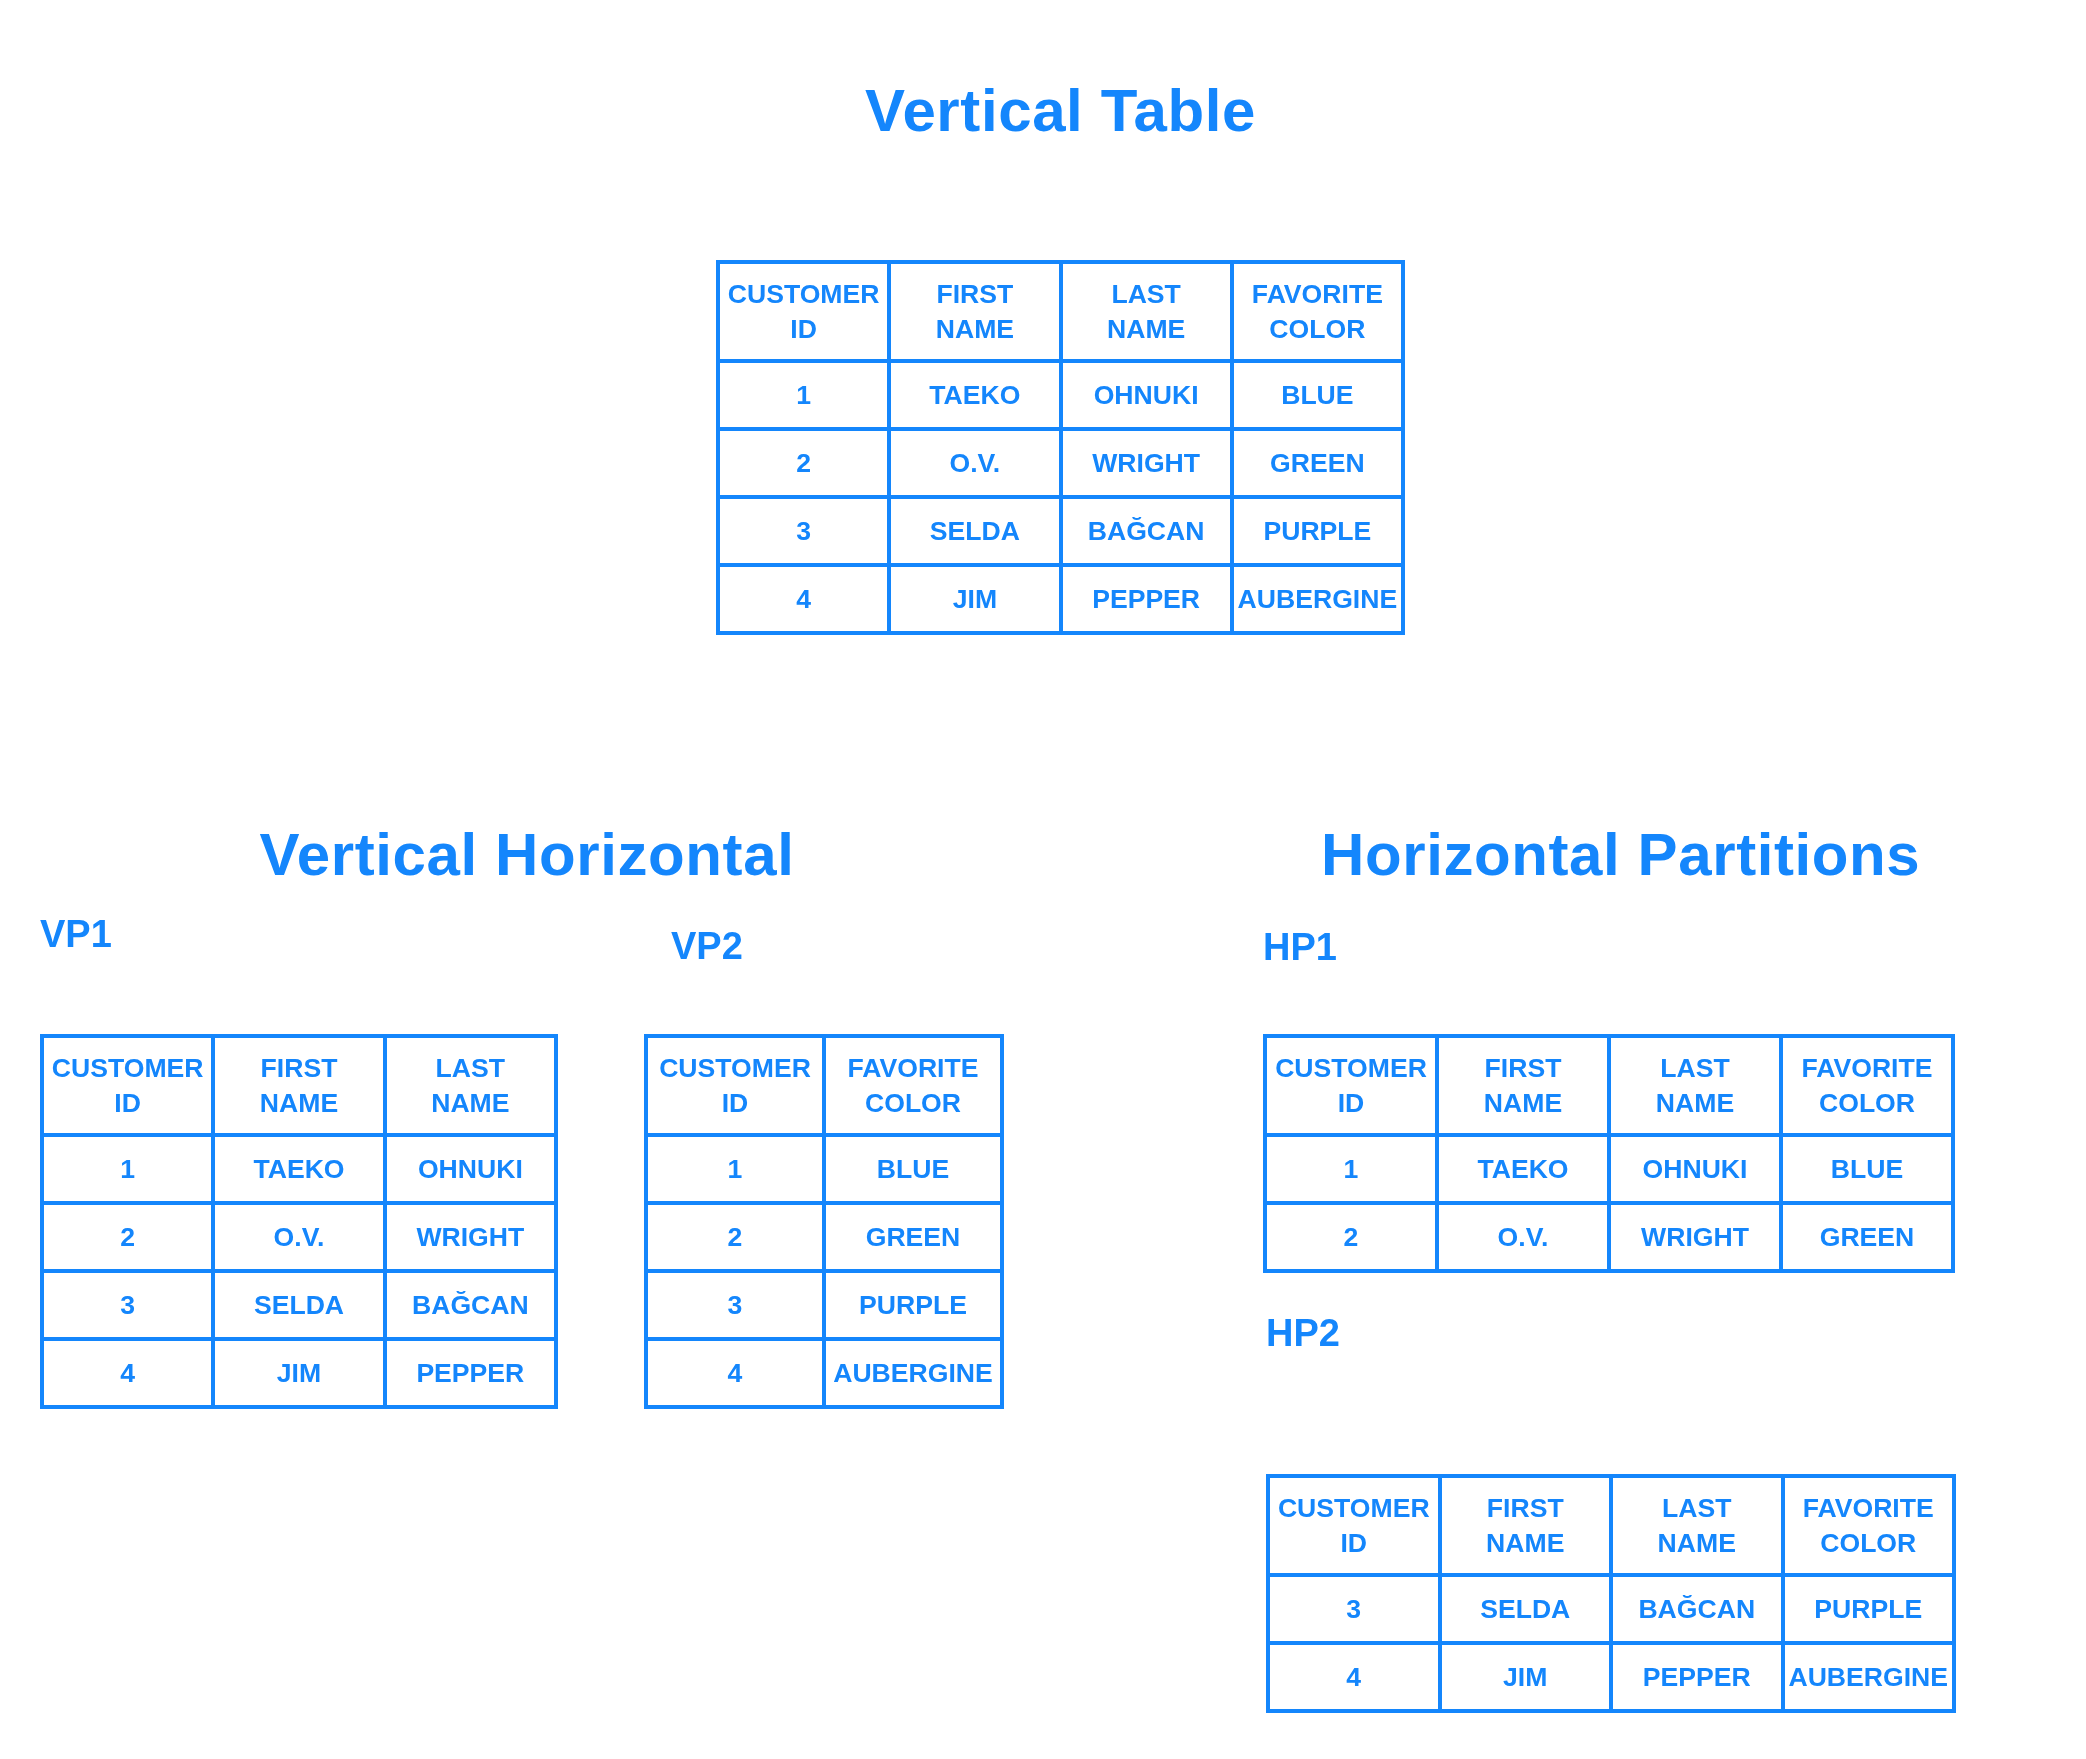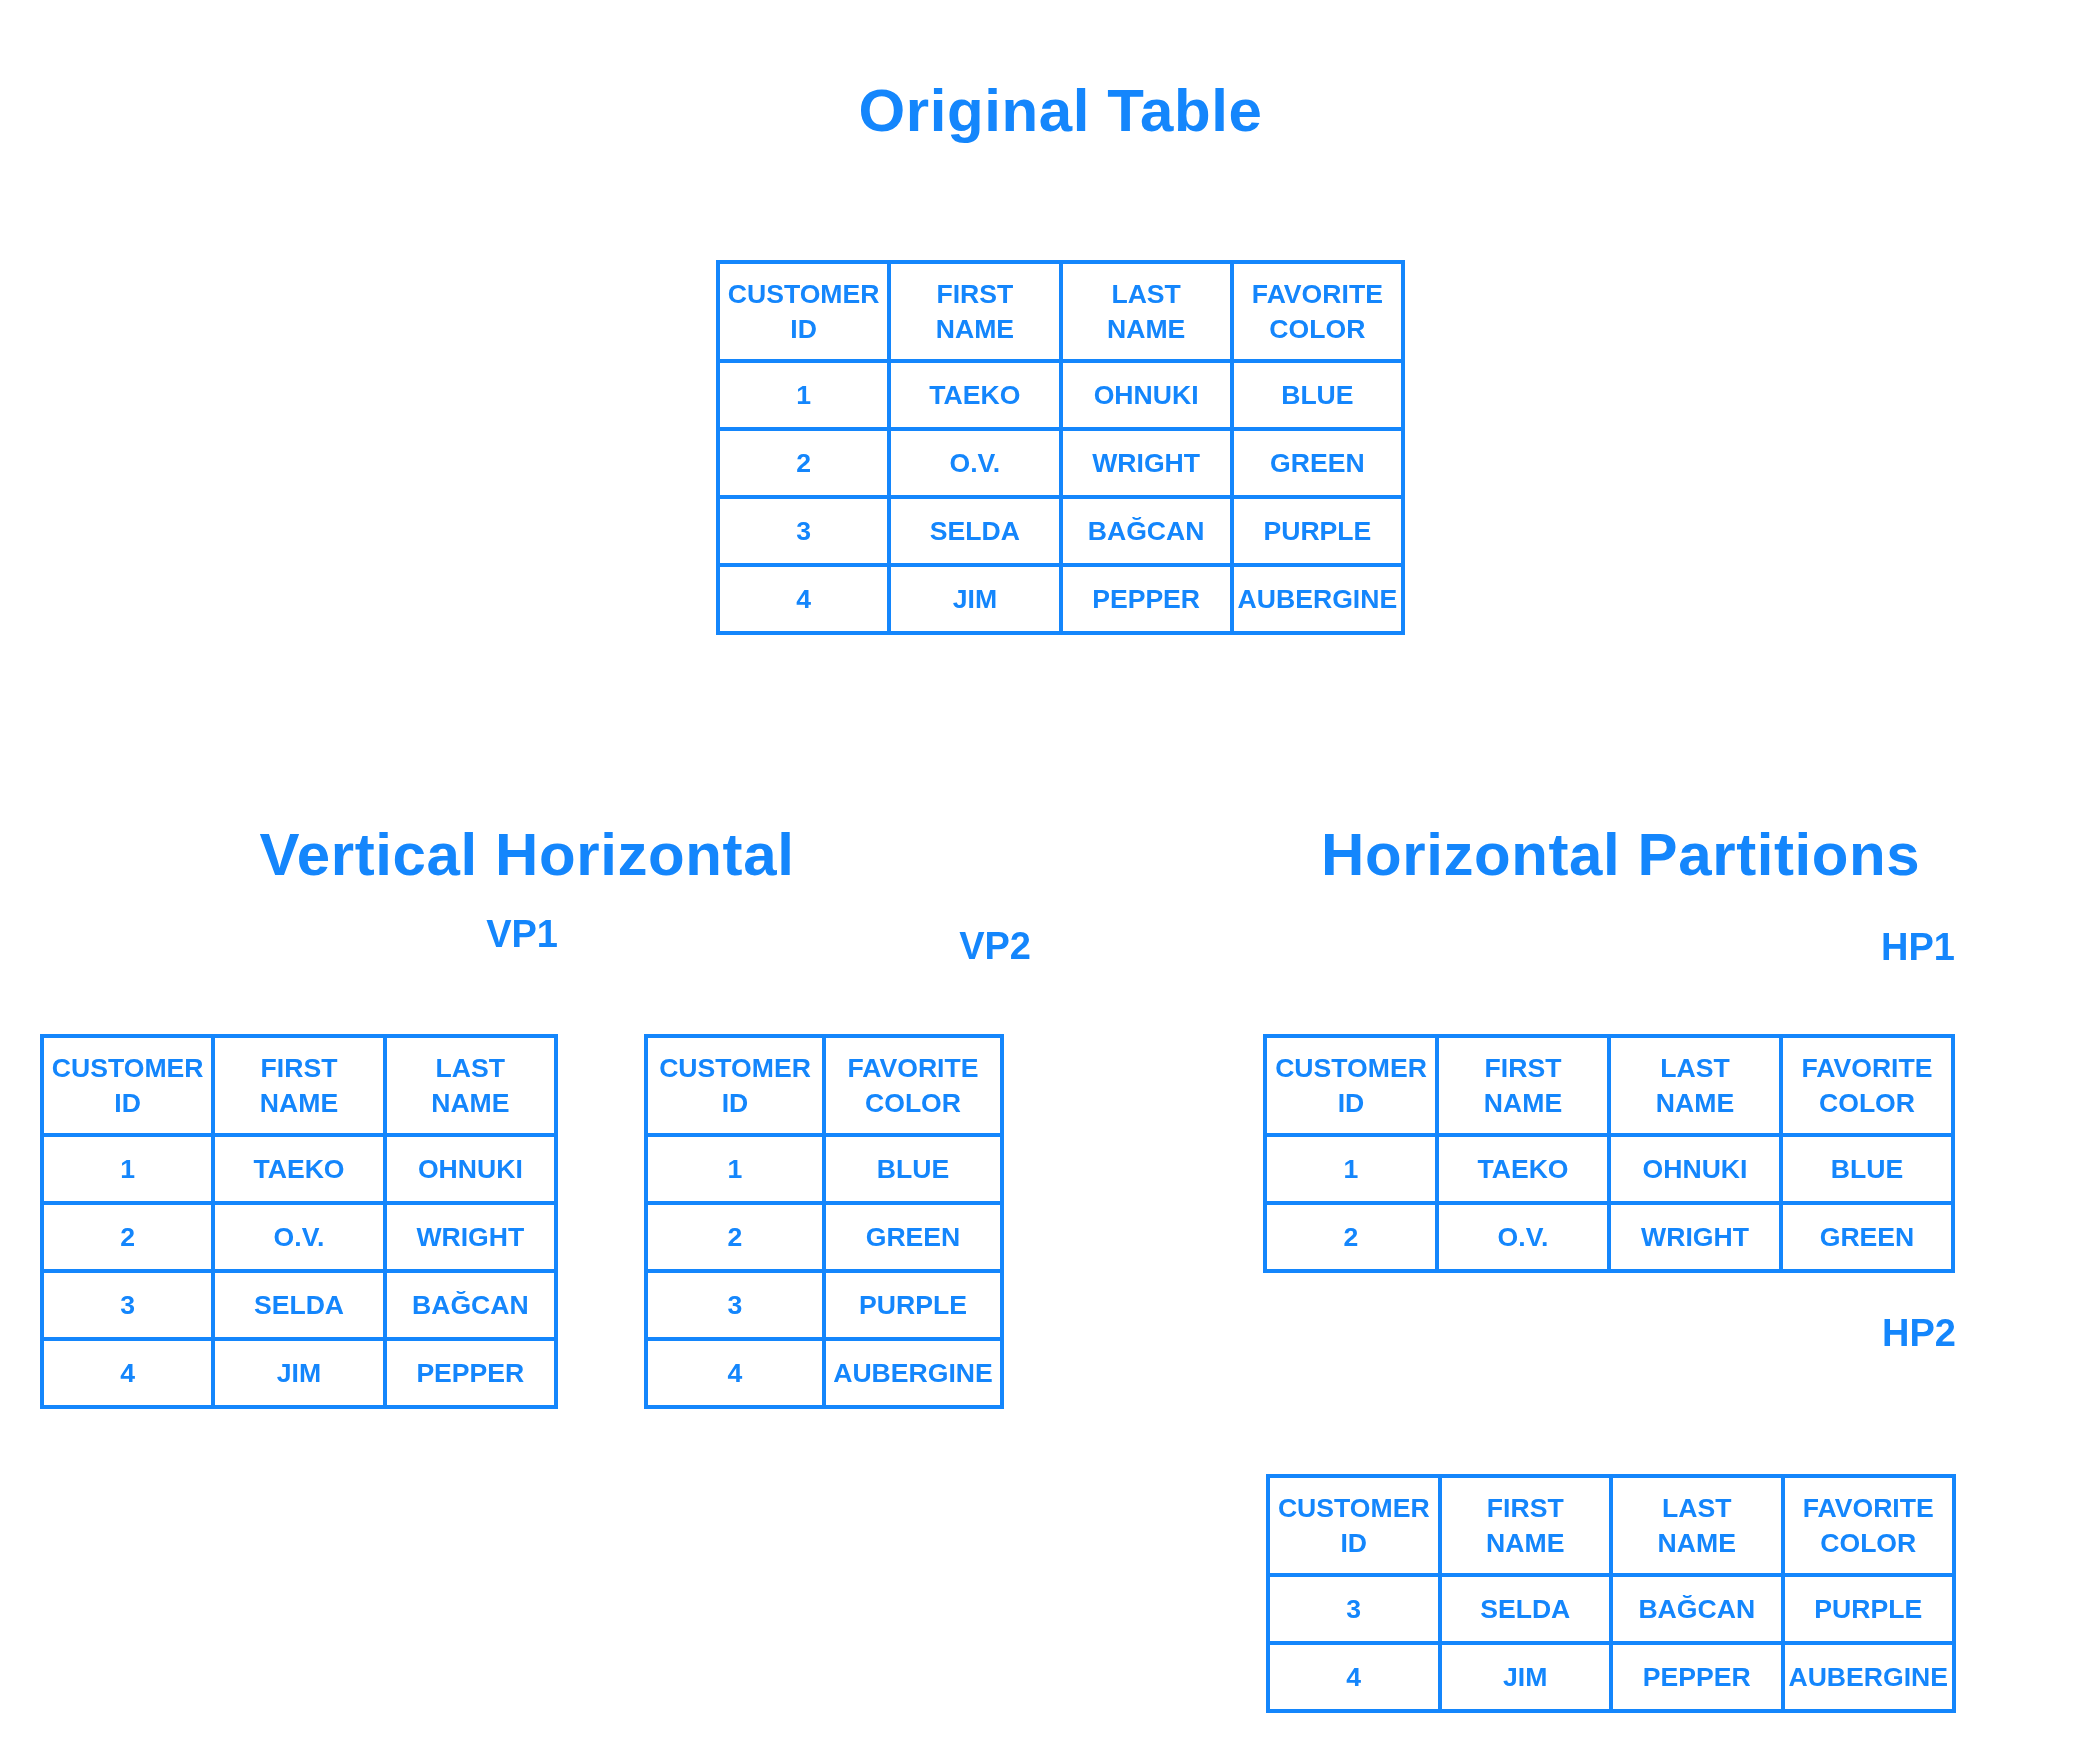--- a/index.html
+++ b/index.html
@@ -20,21 +20,21 @@
   .section-title{
     position:absolute;
     font-size:60px;
     letter-spacing:0.6px;
     text-align:center;
     white-space:nowrap;
   }
   .partition-label{
     position:absolute;
     font-size:38px;
-    text-align:right;
+    text-align:left;
     white-space:nowrap;
   }
   .tbl-wrap{position:absolute;}
   table.ptable{
     border-collapse:collapse;
     table-layout:fixed;
     background:var(--bg);
     margin-top:28px;
   }
   table.ptable th, table.ptable td{
@@ -53,21 +53,21 @@
     white-space:pre-line;
   }
   table.ptable td{
     height:68px;
     white-space:nowrap;
   }
 </style>
 </head>
 <body>
 
-<div class="section-title" style="left:716px;top:76px;width:689px;">Original Table</div>
+<div class="section-title" style="left:716px;top:76px;width:689px;">Vertical Table</div>
 
 <div class="tbl-wrap" style="left:716px;top:232px;width:689px;">
     <table class="ptable" style="width: 100%;">
       <thead>
         <tr>
           <th>CUSTOMER
 ID</th>
           <th>FIRST
 NAME</th>
           <th>LAST

